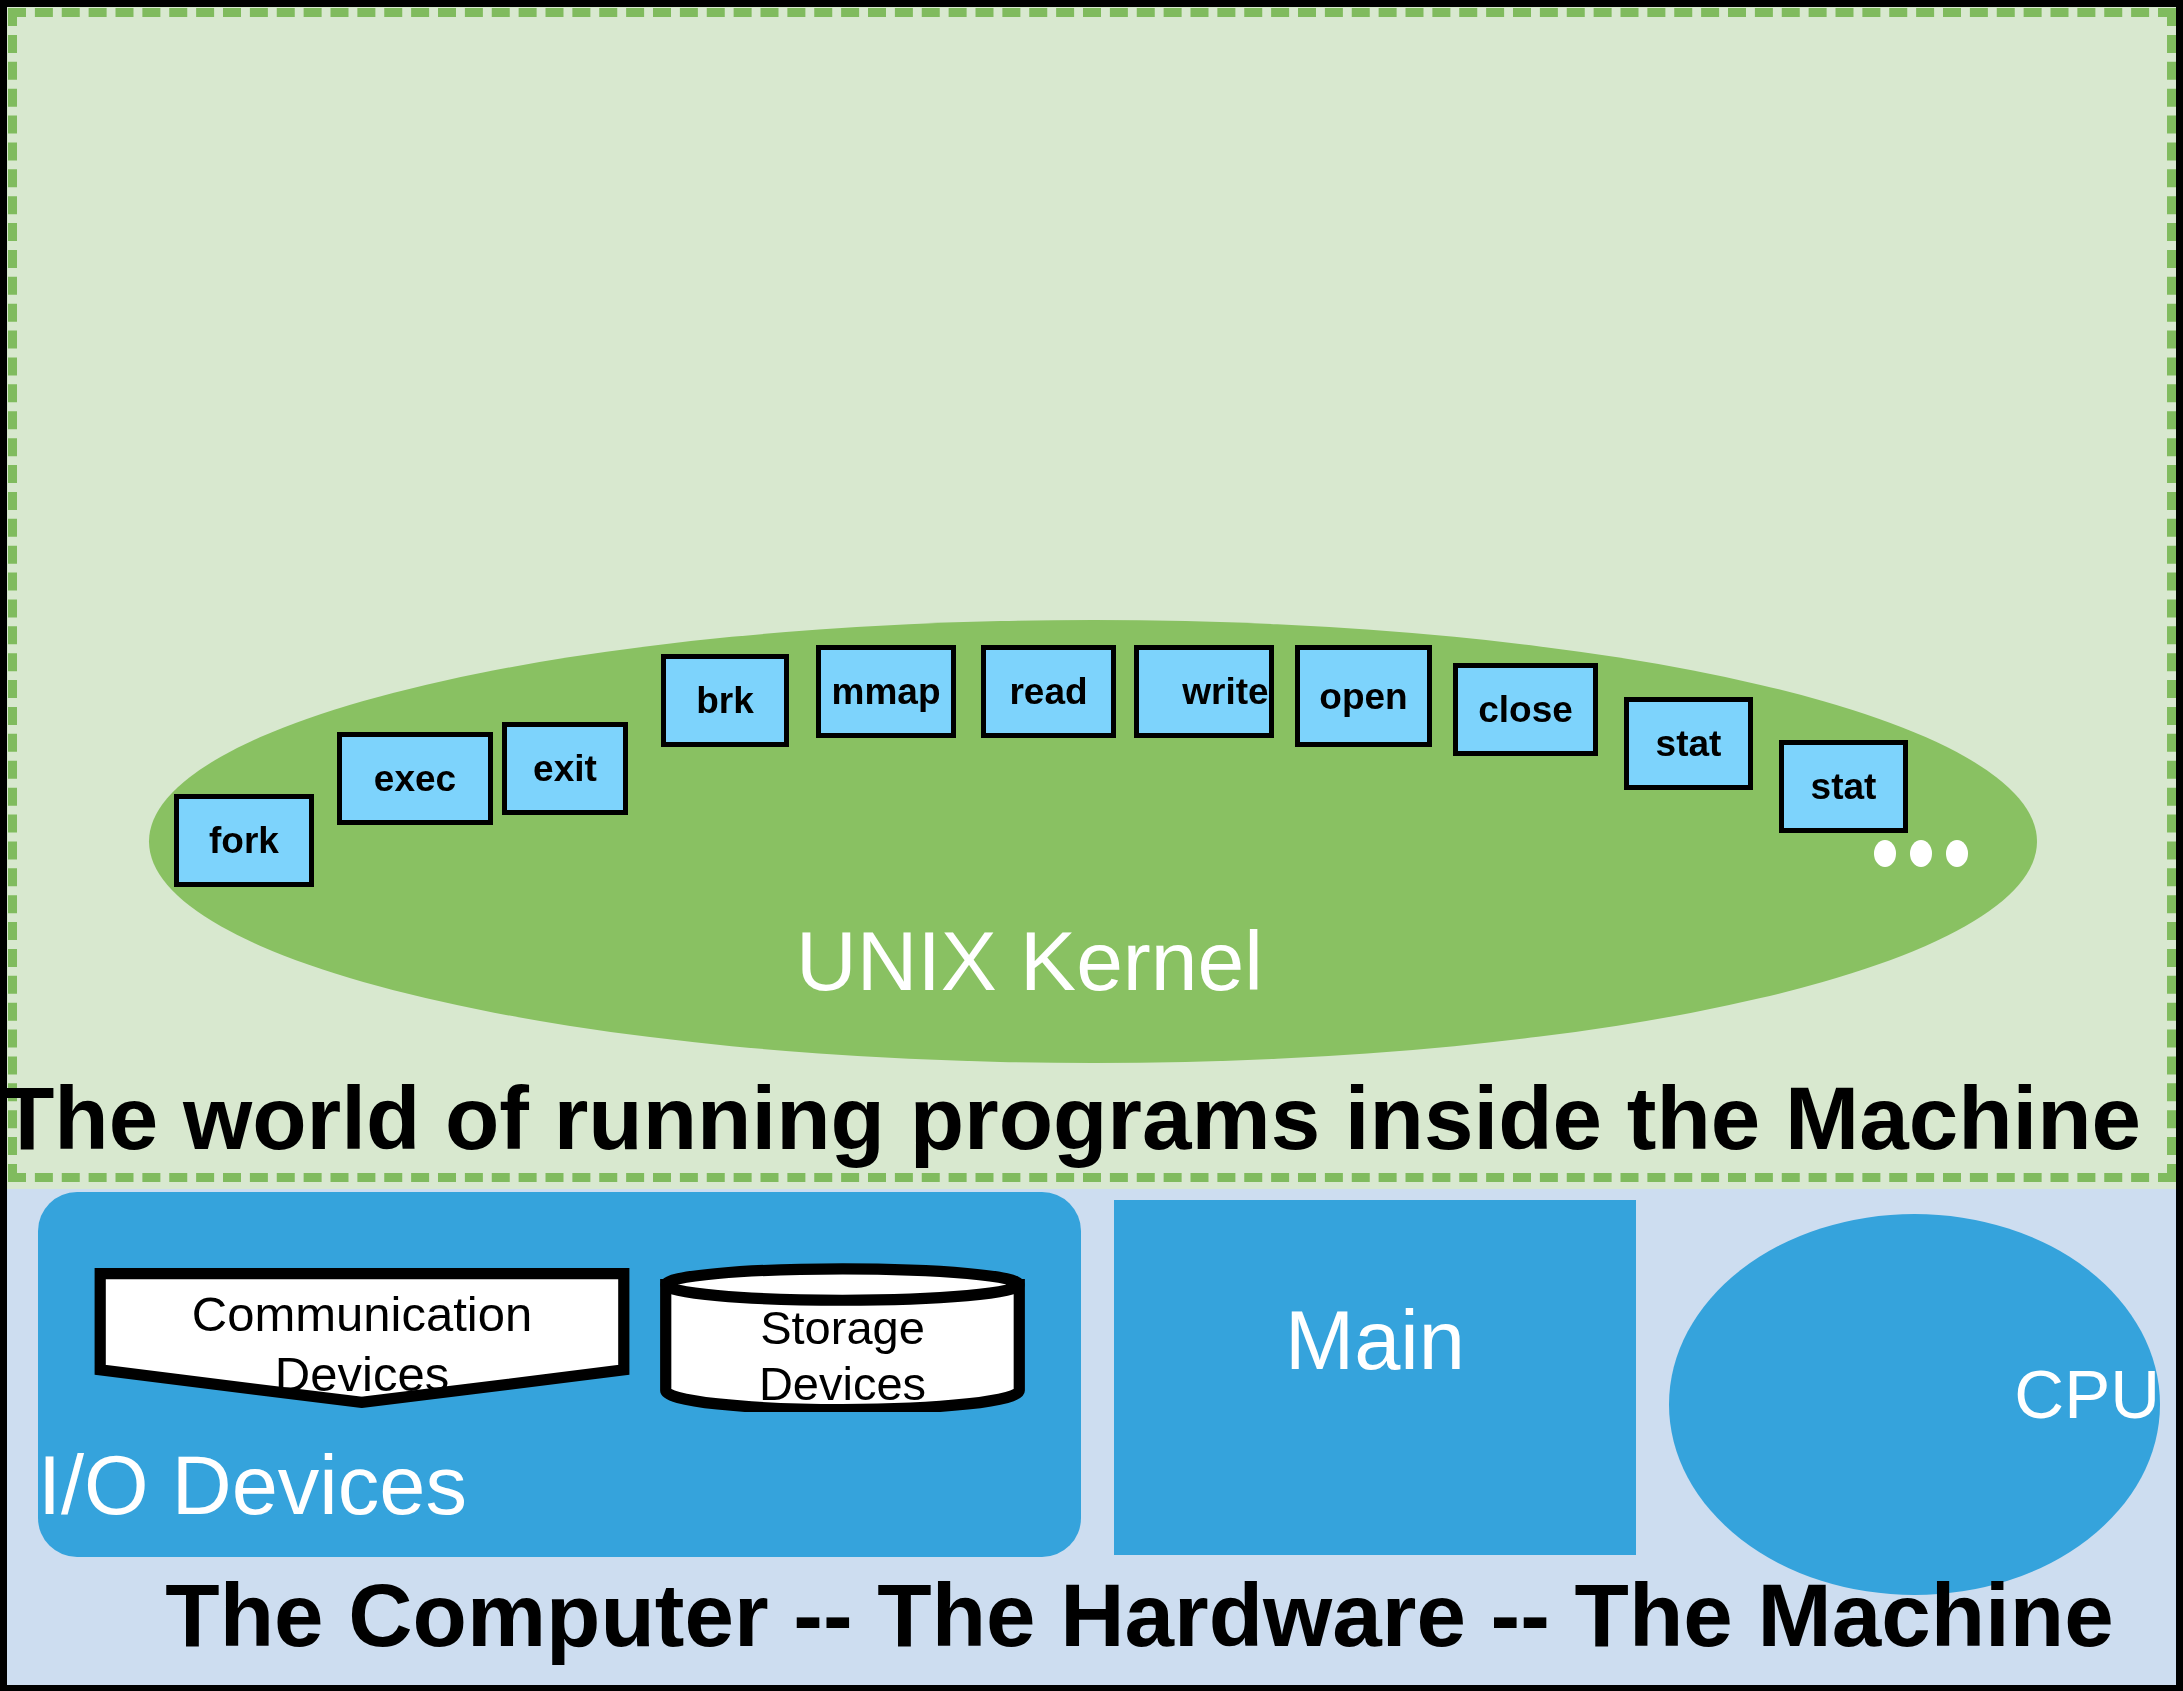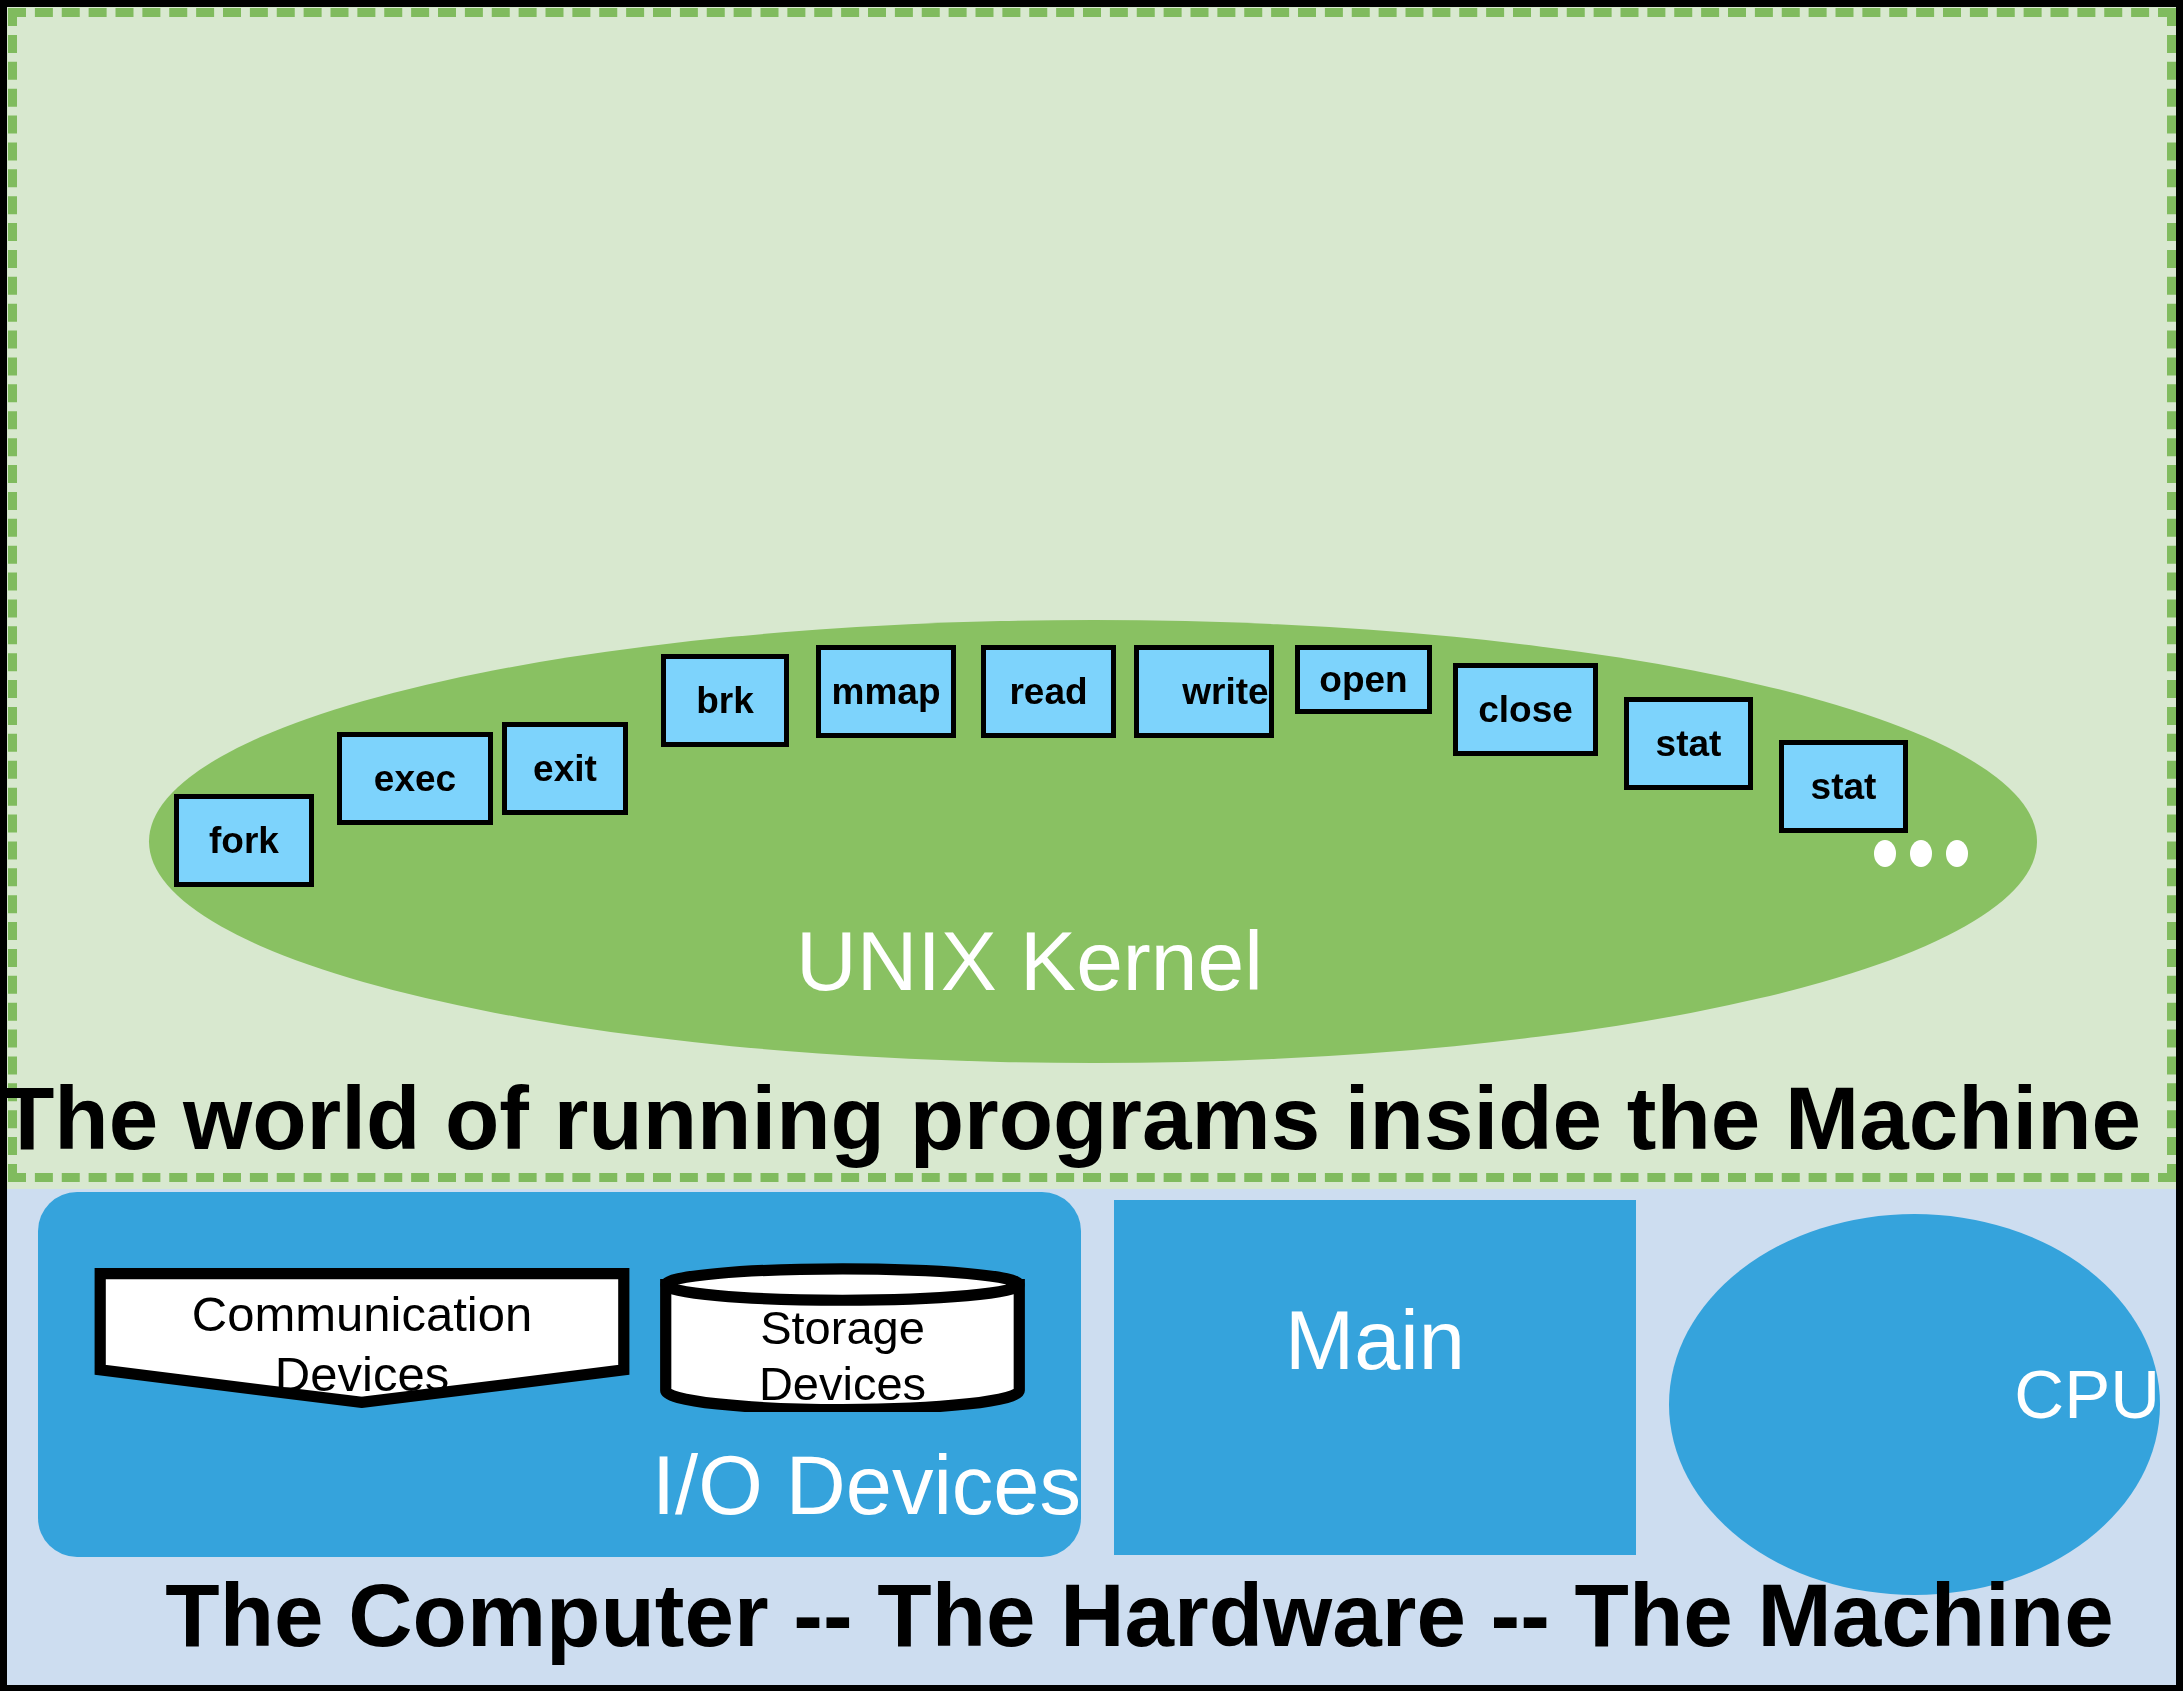--- a/index.html
+++ b/index.html
@@ -152,21 +152,21 @@
     height: 365px;
     background: #35a3dc;
     border-radius: 39px;
     z-index: 5;
   }
   .io-label {
     position: absolute;
     left: 38px;
     top: 1444px;
     width: 1043px;
-    text-align: right;
+    text-align: left;
     color: #ffffff;
     font-size: 83px;
     line-height: 1;
     font-family: "Liberation Sans Narrow", "Liberation Sans", sans-serif;
     font-stretch: condensed;
     z-index: 7;
   }
 
   
   .comm-shape {
@@ -295,21 +295,21 @@
   <div class="kernel-label">UNIX Kernel</div>
 
   <div id="syscall-layer">
       <div class="syscall" style="left: 174px; top: 794px; width: 140px; height: 93px;">fork</div>
       <div class="syscall" style="left: 337px; top: 732px; width: 156px; height: 93px;">exec</div>
       <div class="syscall" style="left: 502px; top: 694px; width: 126px; height: 93px; margin-top: 28px;">exit</div>
       <div class="syscall" style="left: 661px; top: 654px; width: 128px; height: 93px;">brk</div>
       <div class="syscall" style="left: 816px; top: 645px; width: 140px; height: 93px;">mmap</div>
       <div class="syscall" style="left: 981px; top: 645px; width: 135px; height: 93px;">read</div>
       <div class="syscall" style="left: 1134px; top: 645px; width: 140px; height: 93px; padding-left: 43px;">write</div>
-      <div class="syscall" style="left: 1295px; top: 645px; width: 137px; height: 69px;">open</div>
+      <div class="syscall" style="left: 1295px; top: 645px; width: 137px; height: 102px;">open</div>
       <div class="syscall" style="left: 1453px; top: 663px; width: 145px; height: 93px;">close</div>
       <div class="syscall" style="left: 1624px; top: 697px; width: 129px; height: 93px;">stat</div>
       <div class="syscall" style="left: 1779px; top: 740px; width: 129px; height: 93px;">stat</div>
     </div>
 
   <div class="ellipsis-dots">
     <i></i>
       <i></i>
       <i></i>
   </div>

